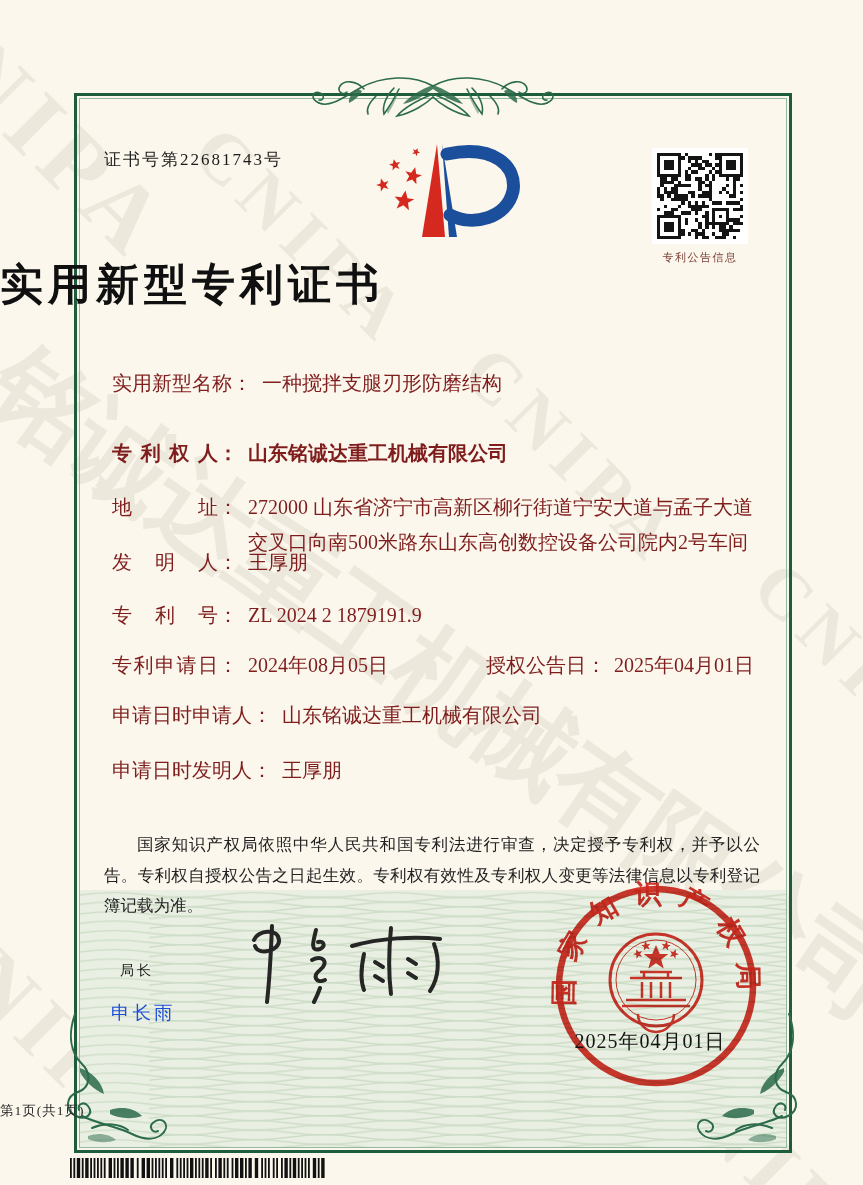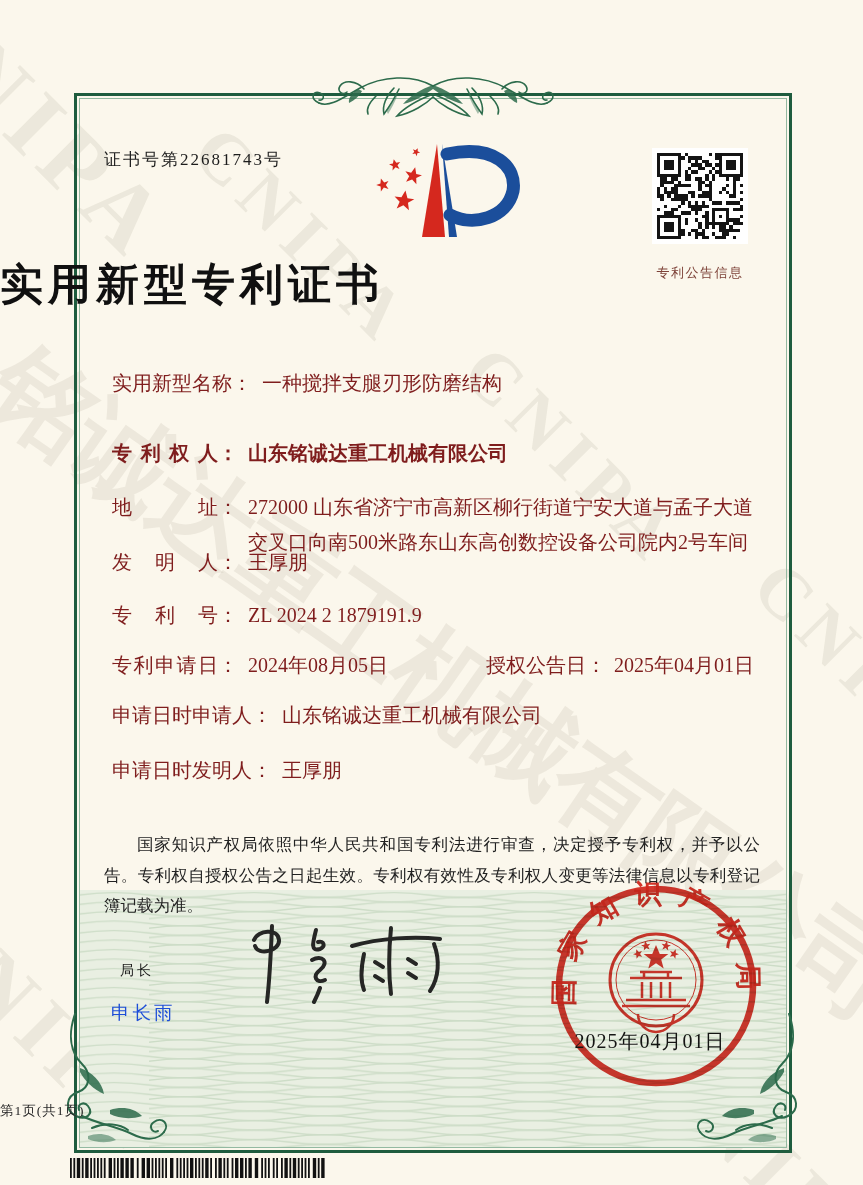--- a/index.html
+++ b/index.html
@@ -26,22 +26,22 @@
   .orn-top{left:300px;top:70px;width:266px;height:52px;}
   .orn-corner{width:132px;height:148px;top:1012px;}
   .orn-corner.left{left:58px;}
   .orn-corner.right{left:674px;transform:scaleX(-1);}
 
   
   .cert-no{left:104px;top:148px;font-size:17px;letter-spacing:2px;color:#1d1d1d;z-index:5;}
   .logo{left:350px;top:140px;width:172px;height:102px;z-index:5;}
   .qr-wrap{left:652px;top:148px;width:96px;height:96px;background:#ffffff;z-index:5;
            display:flex;align-items:center;justify-content:center;}
-  .qr-caption{left:644px;top:250px;width:112px;text-align:center;font-size:13px;
-              letter-spacing:1.5px;color:#7d4238;z-index:5;margin-top:14px;}
+  .qr-caption{left:644px;top:250px;width:112px;text-align:center;font-size:11px;
+              letter-spacing:1.5px;color:#7d4238;z-index:5;}
   .title{left:0;top:256px;width:100%;text-align:left;font-size:43px;font-weight:bold;
          letter-spacing:5px;color:#101010;z-index:5;}
 
   .row{position:absolute;left:112px;width:670px;font-size:20px;line-height:1.75;
        color:#7f1d1d;z-index:5;}
   .flabel{display:inline-block;min-width:106px;text-align:justify;text-align-last:justify;
           vertical-align:top;}
   .fcolon{vertical-align:top;}
   .fvalue{display:inline-block;vertical-align:top;margin-left:10px;white-space:pre-line;}
   .col2{position:absolute;left:374px;top:0;white-space:nowrap;}

